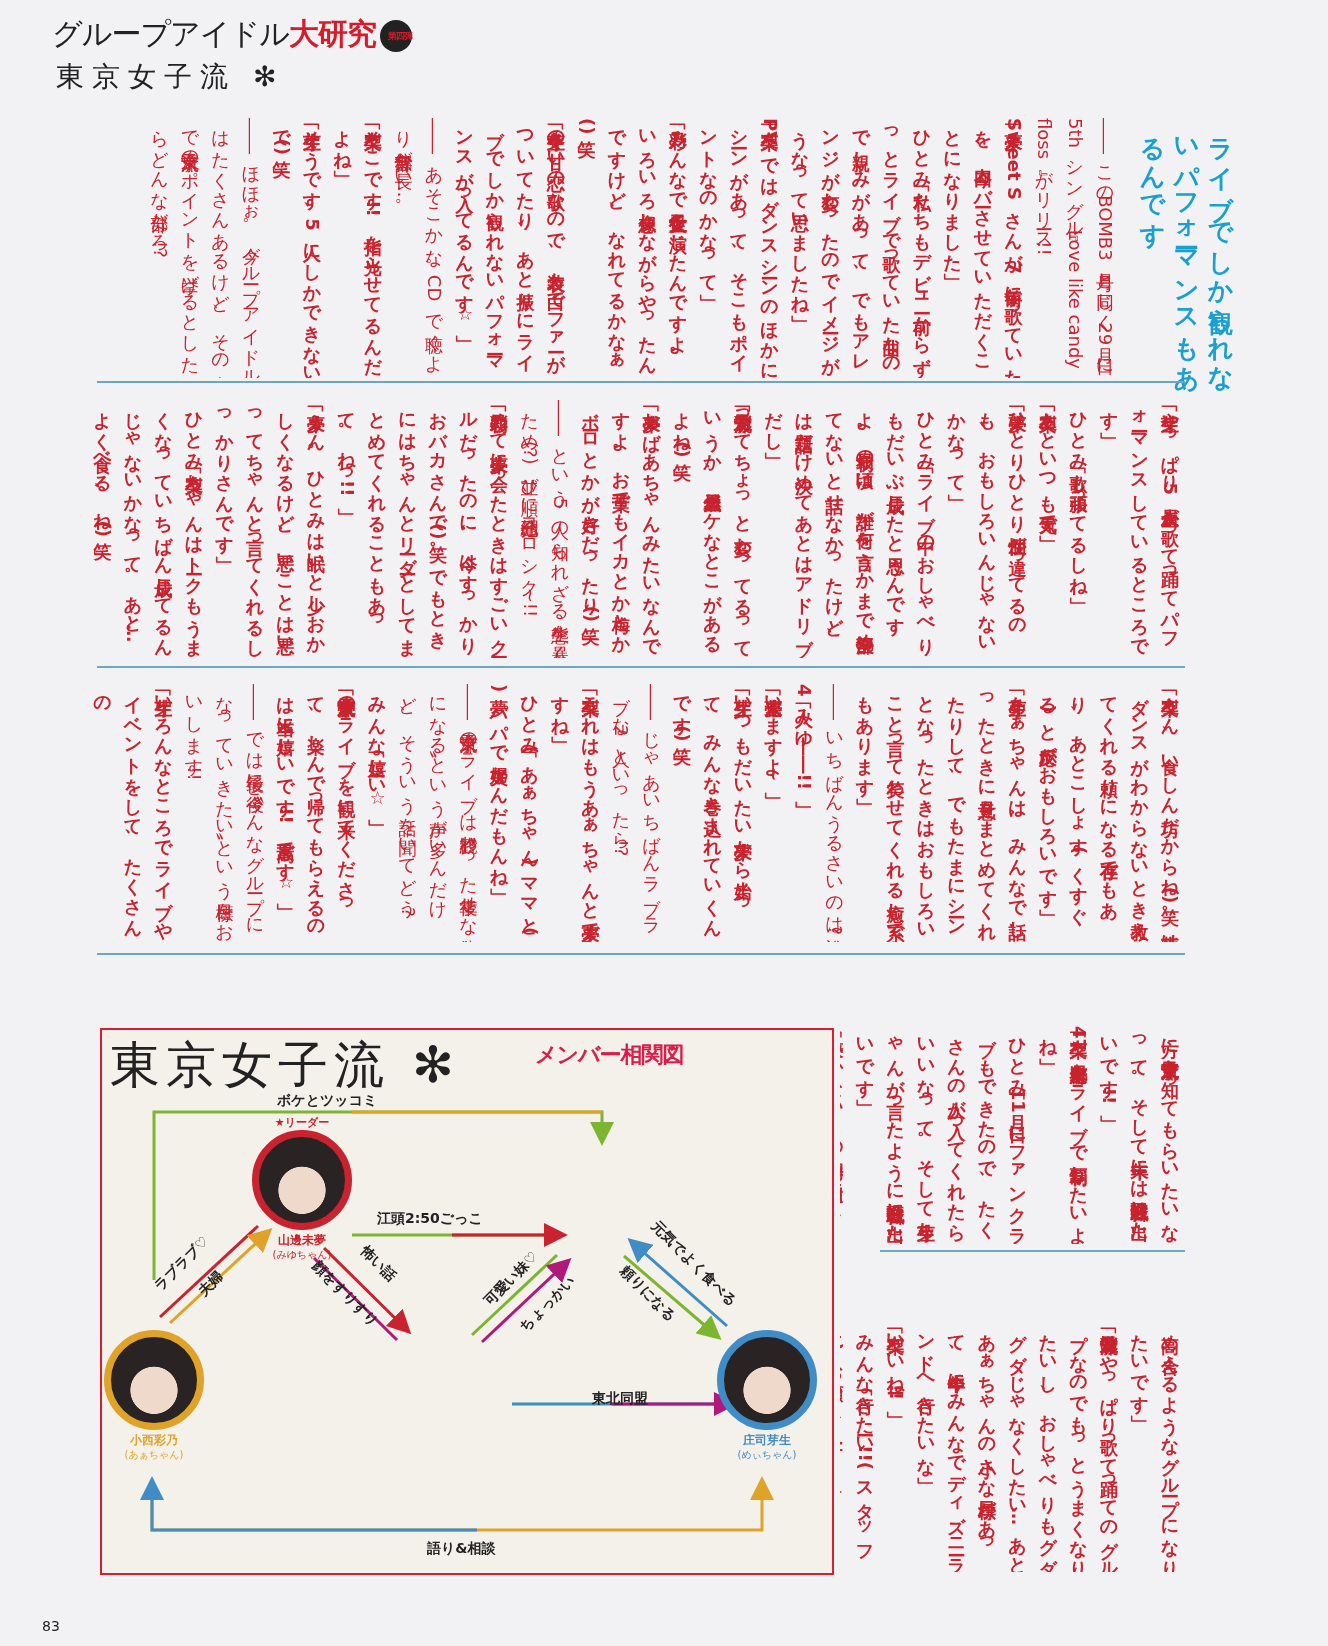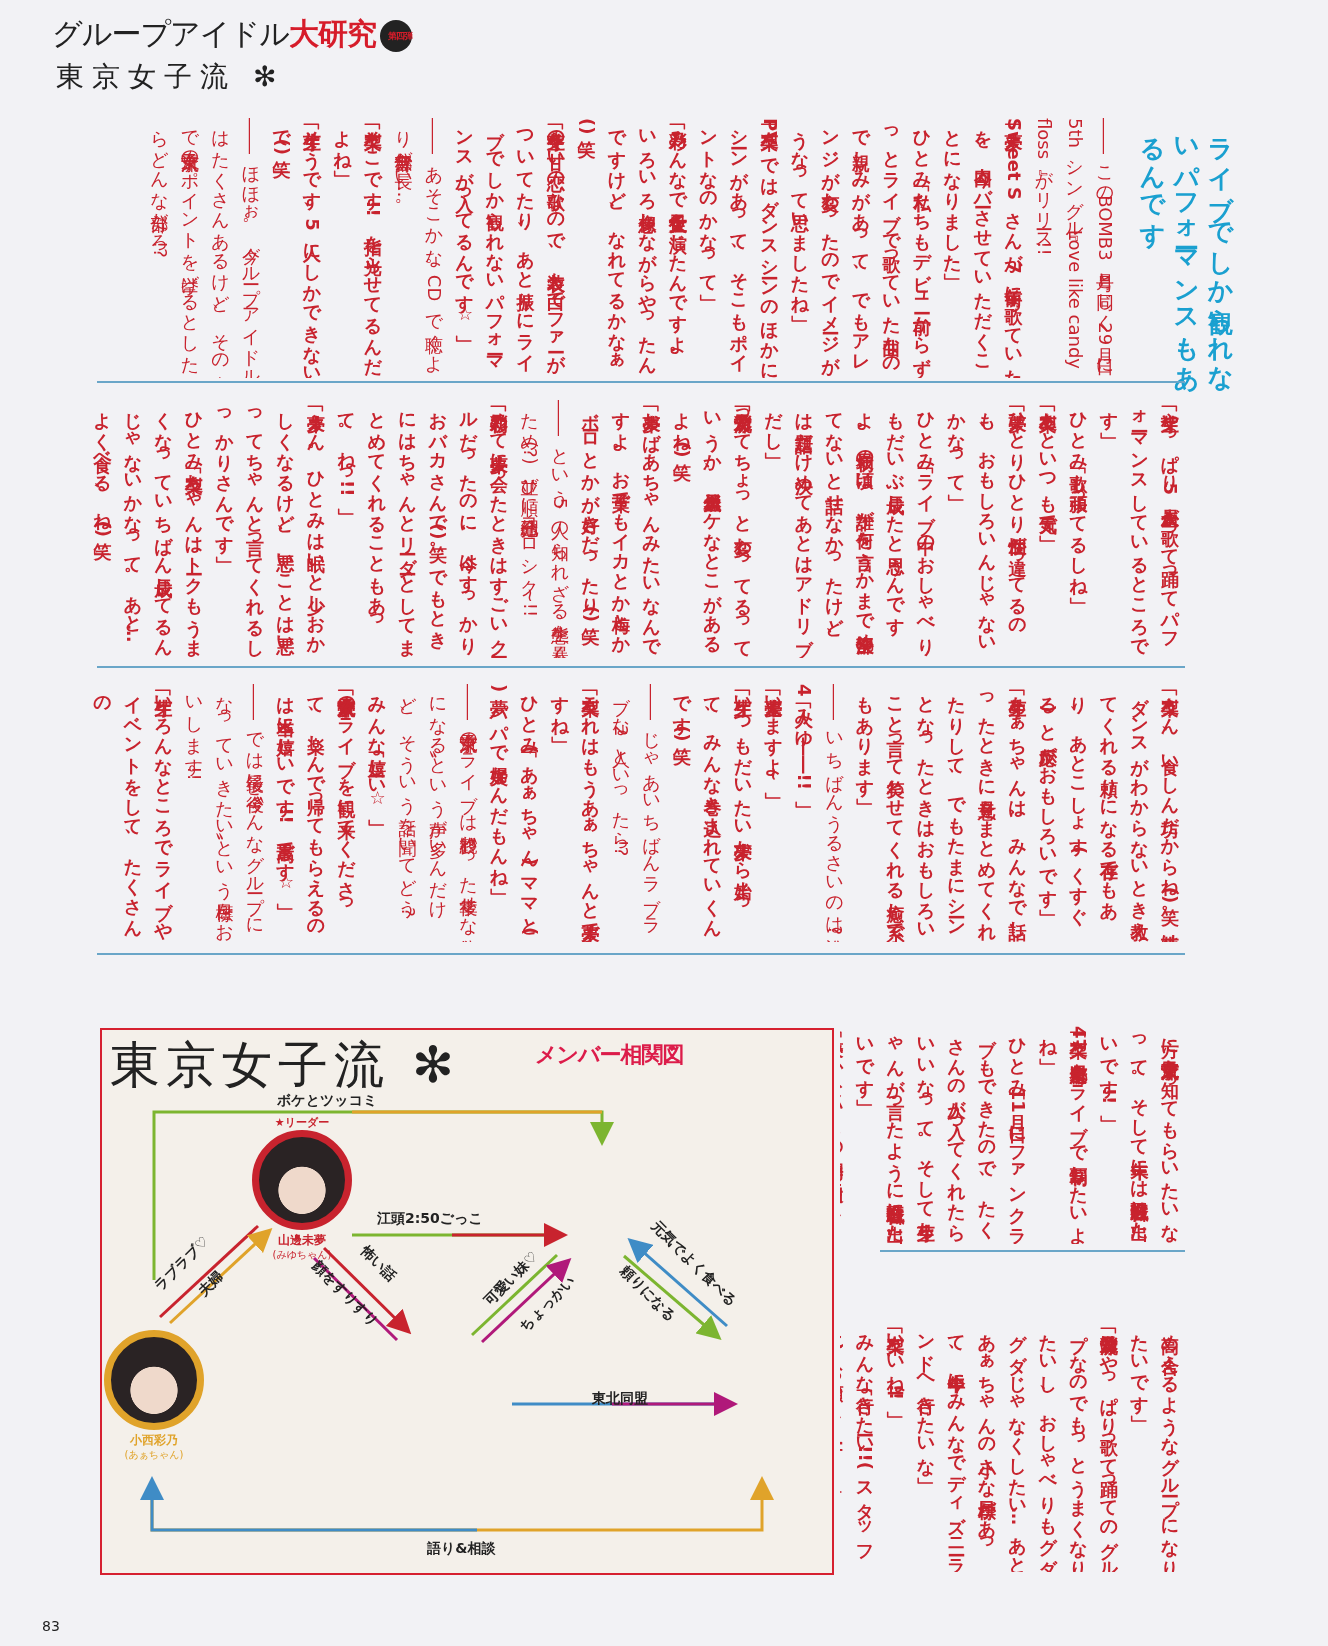--- a/index.html
+++ b/index.html
@@ -162,15 +162,20 @@
     <div style="font-size:11px;color:#c8232e;font-weight:bold;">★リーダー</div>
     <div class="photo" style="border-color:#c8232e;"></div>
     <div class="nm" style="color:#c8232e;">山邊未夢</div>
     <div class="nk" style="color:#c8232e;text-align:center;">(みゆちゃん)</div>
   </div>
   <div class="node" style="left:-18px;top:300px;">
     <div class="photo" style="border-color:#e0a32a;"></div>
     <div class="nm" style="color:#e0a32a;">小西彩乃</div>
     <div class="nk" style="color:#e0a32a;">(あぁちゃん)</div>
   </div>
+  <div class="node" style="left:595px;top:300px;">
+    <div class="photo" style="border-color:#3f8cc6;"></div>
+    <div class="nm" style="color:#3f8cc6;">庄司芽生</div>
+    <div class="nk" style="color:#3f8cc6;">(めぃちゃん)</div>
+  </div>
 </div>
 
 <div class="pageno">83</div>
 
 </body></html>

